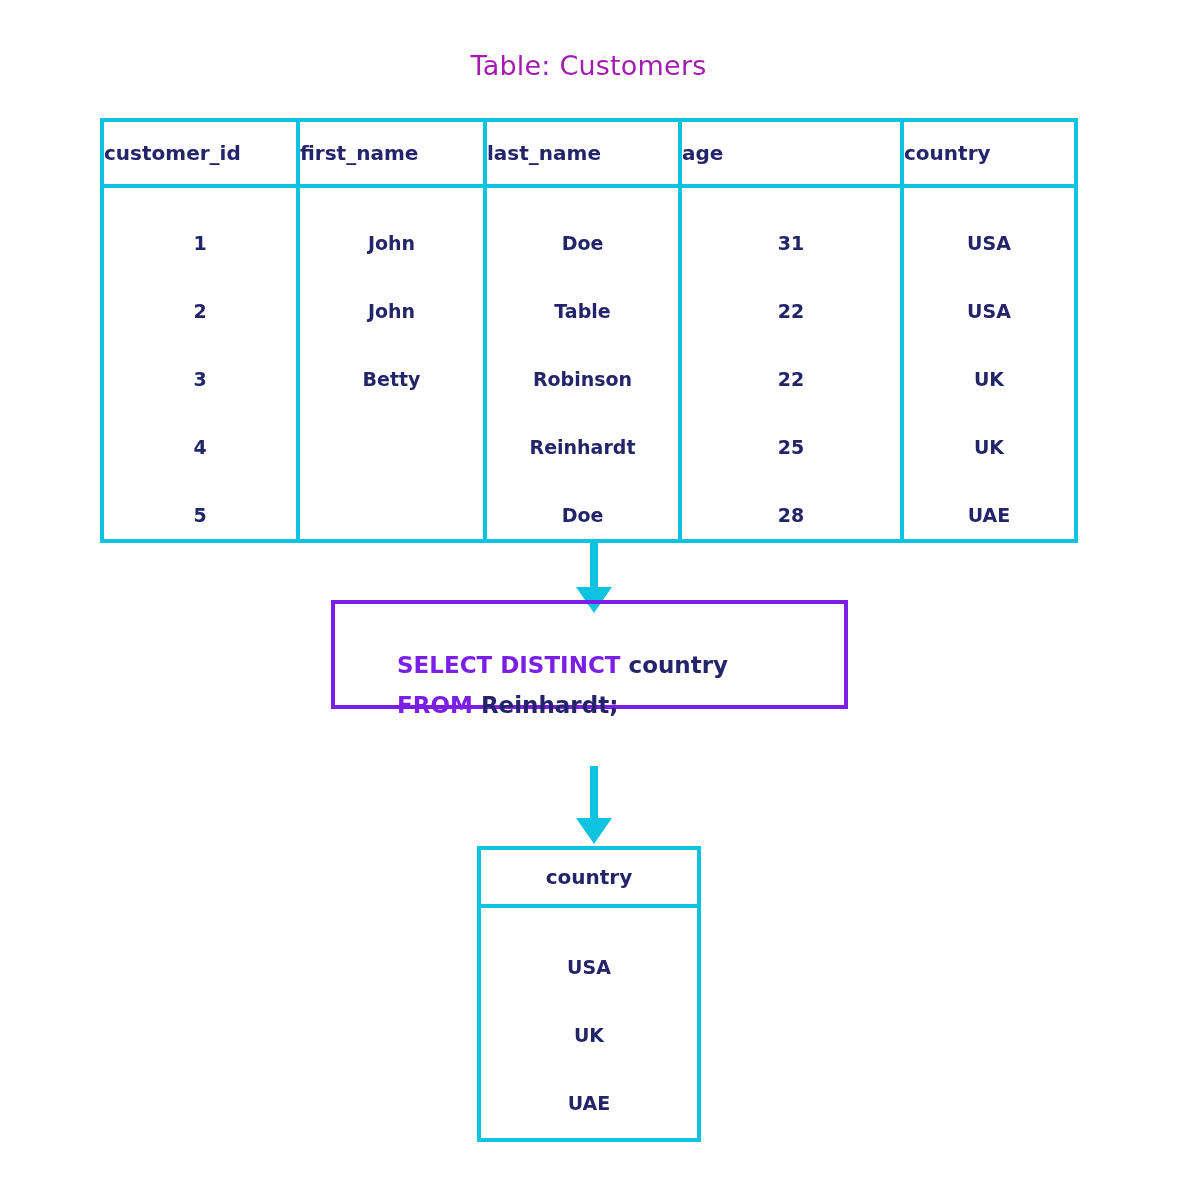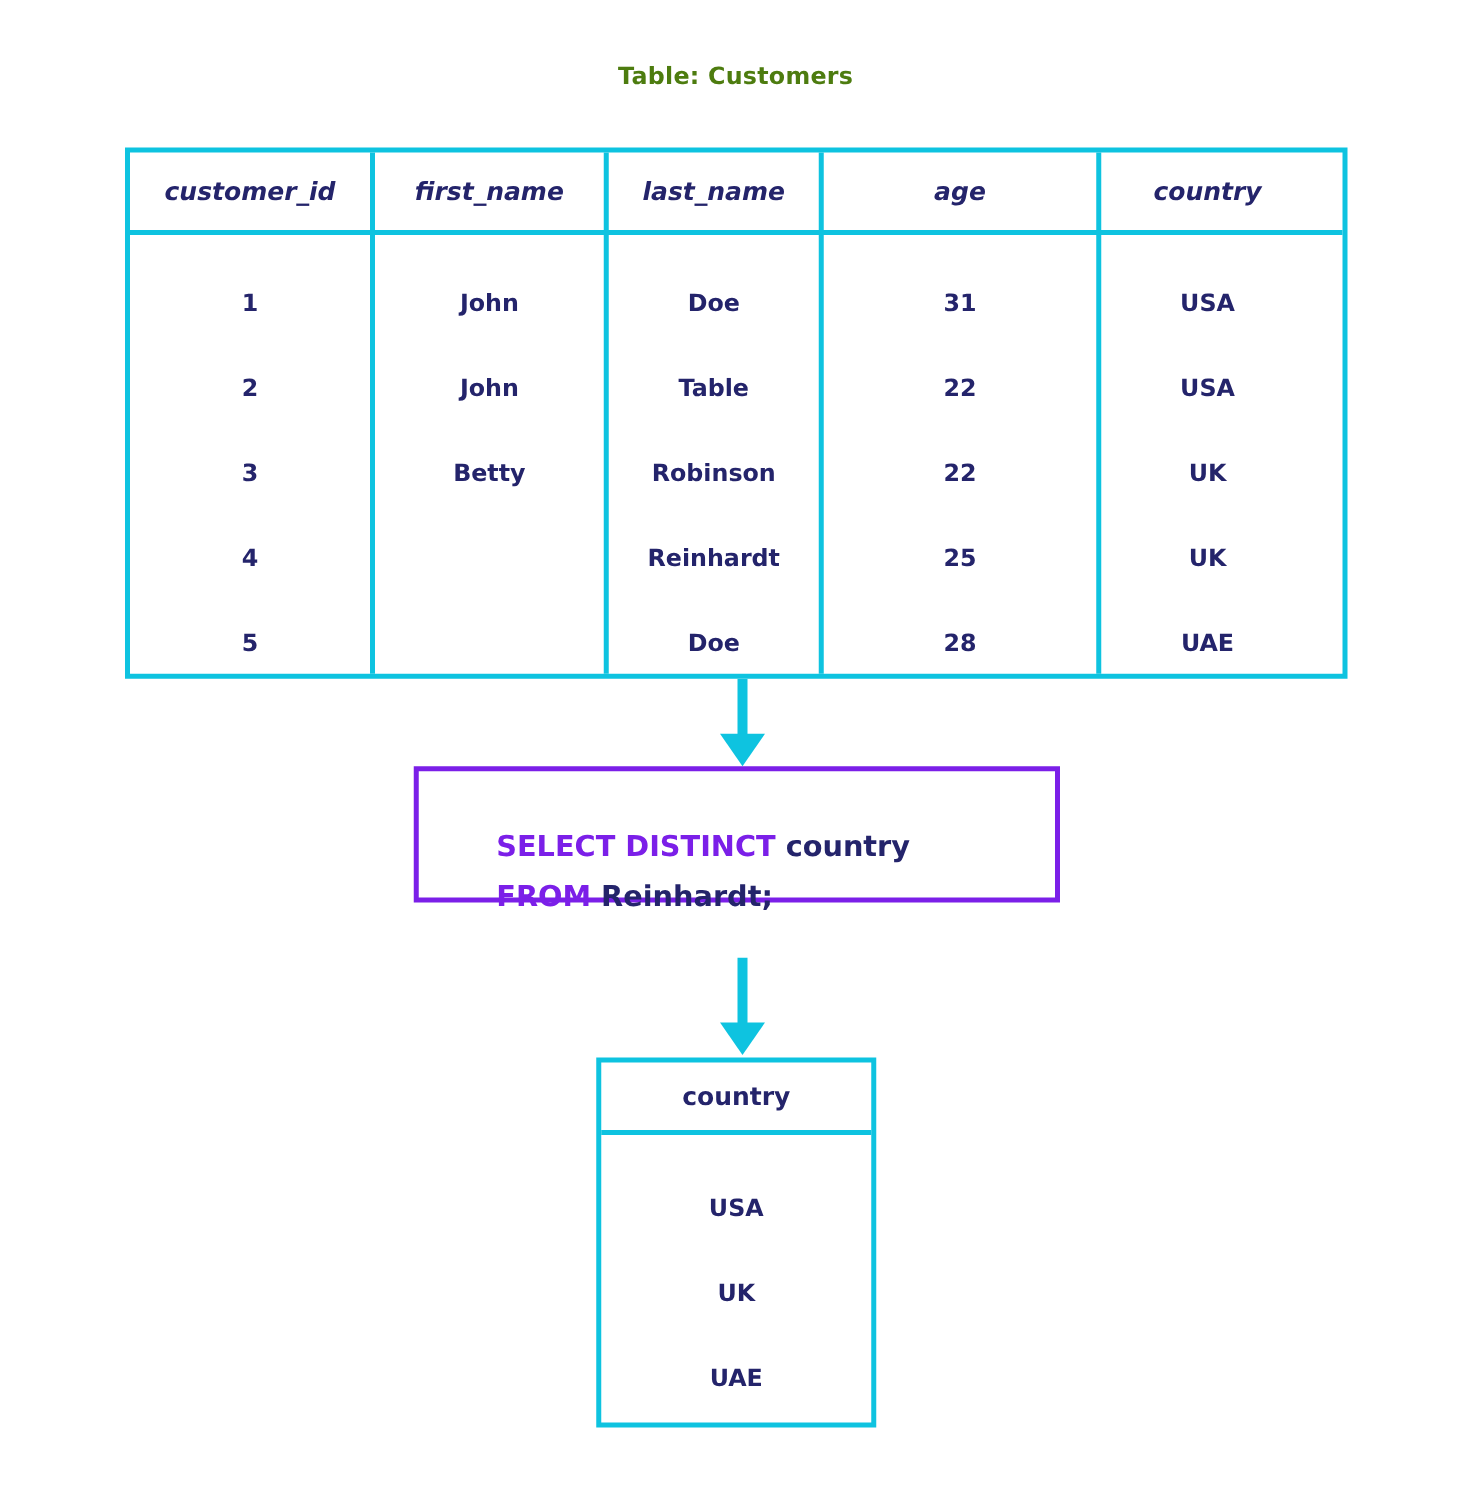--- a/index.html
+++ b/index.html
@@ -18,23 +18,23 @@
     overflow: hidden;
   }
 
   
   .diagram-title {
     position: absolute;
     left: 0;
     top: 50px;
     width: 1177px;
     text-align: center;
-    font-size: 19px;
-    font-weight: 700;
-    color: #4d7c0f;
+    font-size: 27px;
+    font-weight: 400;
+    color: #a21caf;
     letter-spacing: 0.2px;
   }
 
   
   .source-table {
     position: absolute;
     left: 100px;
     top: 118px;
     width: 978px;
     height: 425px;
@@ -62,28 +62,27 @@
   .src-col {
     position: relative;
     box-sizing: border-box;
     border-right: 4px solid #0ec3e0;
     display: flex;
     flex-direction: column;
   }
   .src-col:last-child { border-right: none; }
   .c-id    { width: 196px; }
   .c-first { width: 187px; }
-  .c-last  { width: 172px; }
+  .c-last  { width: 195px; }
   .c-age   { width: 222px; }
   .c-ctry  { width: 170px; }
 
   .src-head .src-col {
-    align-items: center;
+    align-items: flex-start;
     justify-content: center;
-    font-style: italic;
   }
   .th-text {
     font-size: 20px;
     font-weight: 700;
     color: #24246b;
     white-space: nowrap;
   }
   .src-body .src-col {
     padding-top: 21px;
   }
@@ -99,21 +98,21 @@
 
   
   .arrow {
     position: absolute;
   }
 
   
   .sql-box {
     position: absolute;
     left: 331px;
-    top: 613px;
+    top: 600px;
     width: 517px;
     height: 109px;
     border: 4px solid #7b1fe8;
     box-sizing: border-box;
     padding: 41px 0 0 62px;
   }
   .sql-line {
     font-size: 23px;
     font-weight: 700;
     line-height: 40px;

